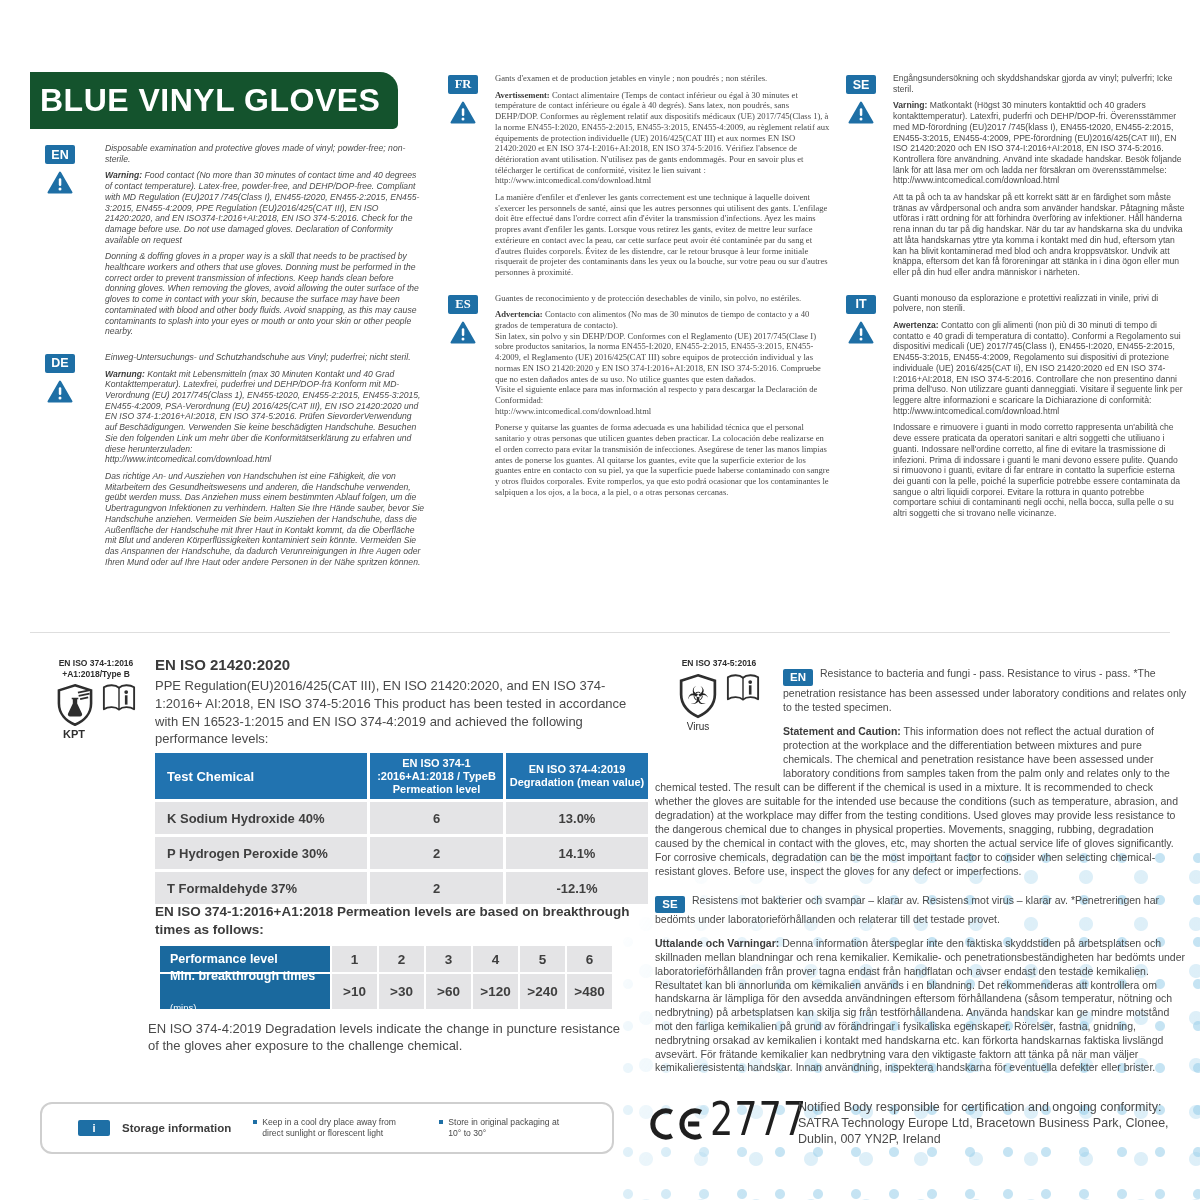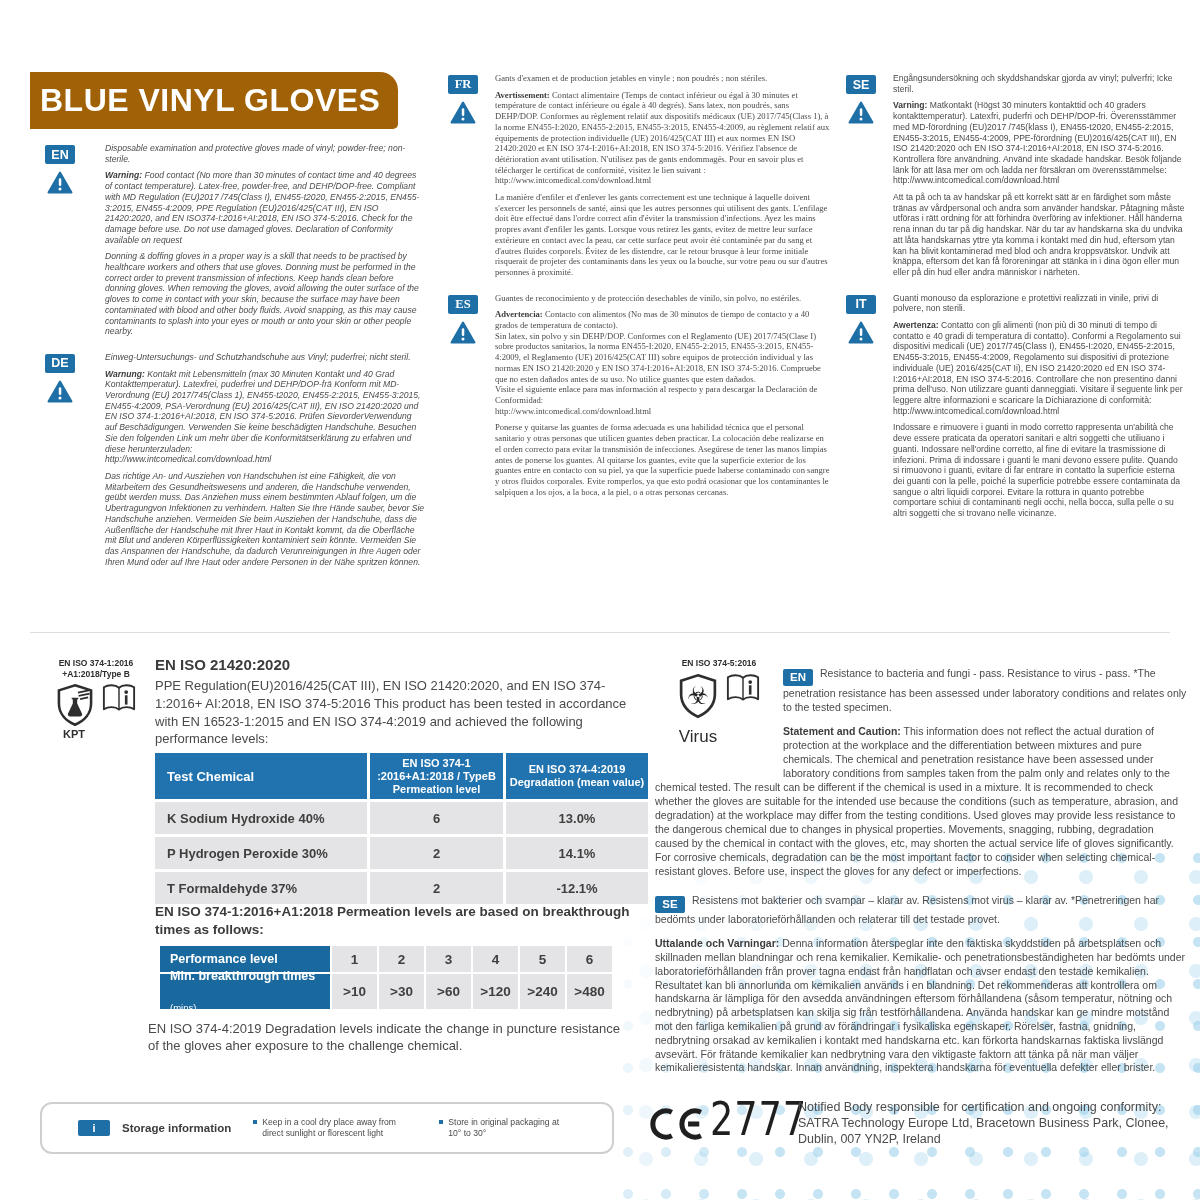--- a/index.html
+++ b/index.html
@@ -17,21 +17,21 @@
       radial-gradient(circle at 8px 8px,  rgba(150,205,233,.55) 0 4.5px, transparent 5.5px),
       radial-gradient(circle at 26px 27px, rgba(150,205,233,.32) 0 6.5px, transparent 7.5px);
     background-size: 38px 42px, 55px 47px;
     -webkit-mask-image: linear-gradient(125deg, transparent 6%, #000 45%);
     mask-image: linear-gradient(125deg, transparent 6%, #000 45%);
   }
 
   
   .banner {
     position: absolute; left: 30px; top: 72px; width: 368px; height: 57px;
-    background: #a16207; border-radius: 0 18px 5px 0;
+    background: #14532d; border-radius: 0 18px 5px 0;
     display: flex; align-items: center; padding-left: 10px;
   }
   .banner h1 { color:#fff; font-size:32px; font-weight:bold; letter-spacing:.5px; }
 
   
   .col  { position:absolute; }
   .col1 { left:45px;  top:143px; width:380px; }
   .col2 { left:448px; top:73px;  width:384px;font-family:Liberation Serif, serif; }
   .col3 { left:846px; top:73px;  width:339px; }
   .lang { position:relative; margin-bottom:15px; }
@@ -83,21 +83,21 @@
 
   
   .res { position:absolute; font-size:10.5px; color:#4a4a4a; }
   .res p { margin:10px 0 8px 0; }
   .res-en { left:655px; top:656px; width:532px; line-height:14px; }
   .res-se { left:655px; top:884px; width:532px; line-height:13.8px; }
   .inline-badge { display:inline-flex; width:30px; height:17px; background:#1e6fa5; color:#fff;
     font-weight:bold; font-size:11.5px; align-items:center; justify-content:center; border-radius:2px;
     margin-right:7px; vertical-align:-4px; }
   .virus-block { float:left; width:128px; height:114px; text-align:center; padding-top:2px; }
-  .virus-caption { font-size:17px; color:#2e2e2e; margin-top:11px; margin-right:42px; }
+  .virus-caption { font-size:10px; color:#2e2e2e; margin-top:1px; margin-right:42px; }
 
   
   .storage-box { position:absolute; left:40px; top:1102px; width:574px; height:52px;
     border:2px solid #cfcfcf; border-radius:12px; display:flex; align-items:center; background:#fff; }
   .info-badge { width:32px; height:16px; background:#1e6fa5; color:#fff; font-weight:bold; font-size:11px;
     display:flex; align-items:center; justify-content:center; margin-left:36px; border-radius:2px; flex:none; }
   .storage-title { font-weight:bold; font-size:11.5px; color:#3c3c3c; margin-left:12px; flex:none; }
   .s-item { display:flex; gap:5px; font-size:8.6px; line-height:11px; color:#4a4a4a; }
   .s-item .sq { width:4px; height:4px; background:#1e6fa5; margin-top:3px; flex:none; }
   .s-item.one { margin-left:22px; width:152px; }

